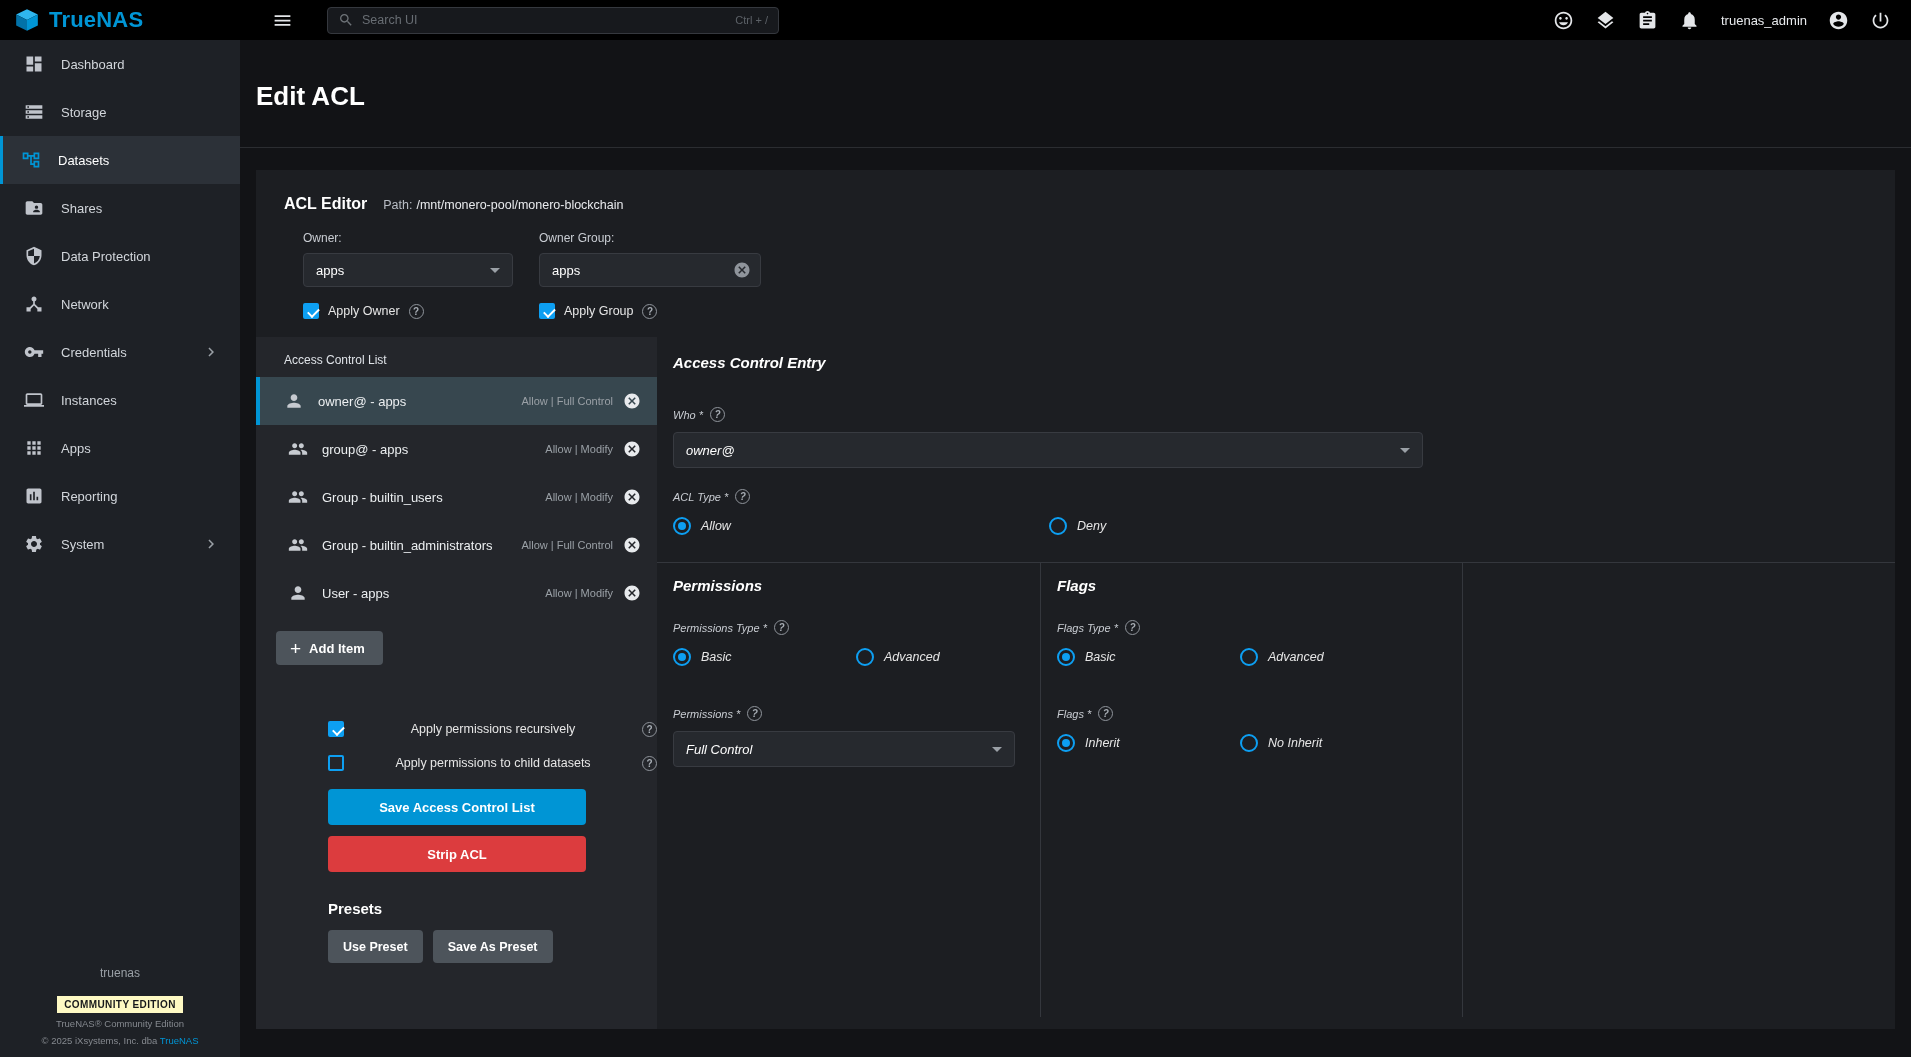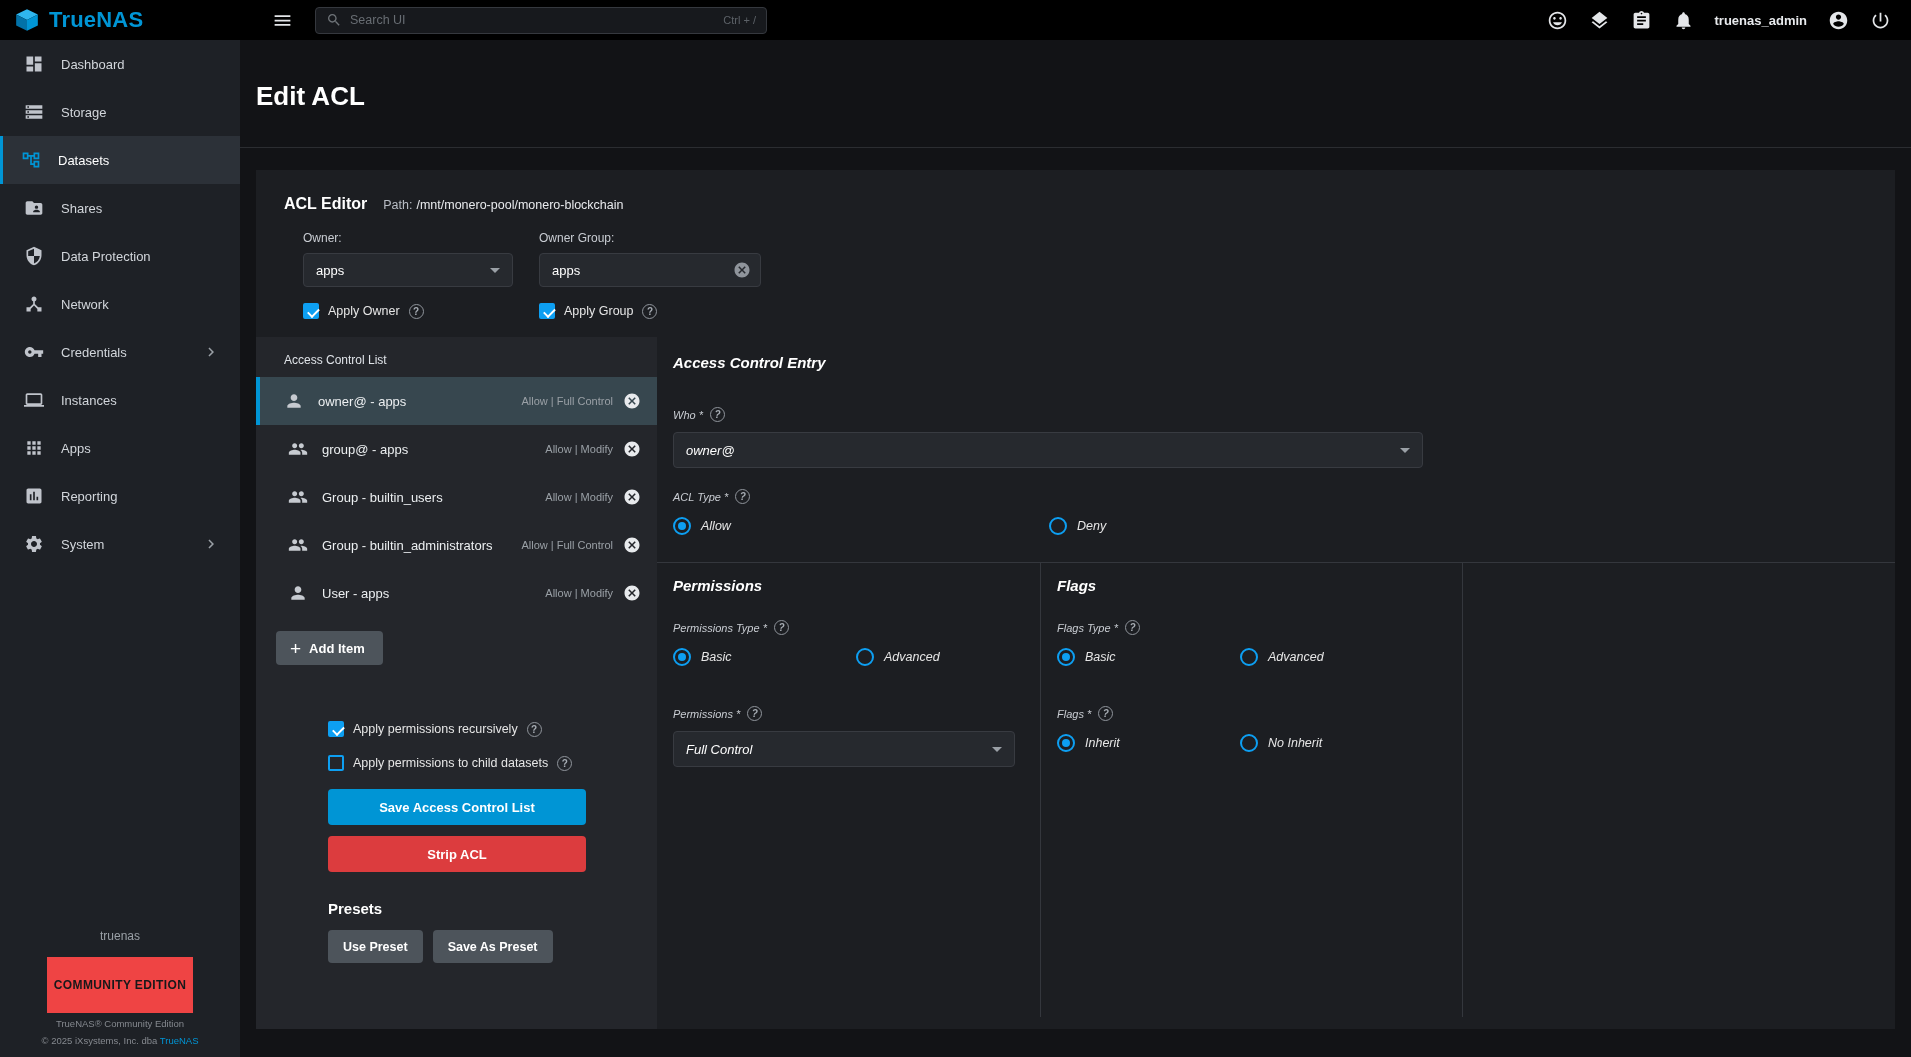--- a/index.html
+++ b/index.html
@@ -20,39 +20,39 @@
   svg.ic{width:20px;height:20px;fill:#c0c4cb;flex:0 0 auto;}
 
   
   .topbar{height:40px;background:#000;display:flex;align-items:center;position:relative;z-index:5;}
   .logo{width:240px;display:flex;align-items:center;gap:9px;padding-left:14px;cursor:pointer;}
   .logo-cube{width:26px;height:26px;}
   .logo-text{color:var(--accent);font-size:22px;font-weight:600;letter-spacing:.2px;}
   .iconbtn{background:none;border:none;cursor:pointer;display:flex;align-items:center;justify-content:center;padding:2px;}
   .iconbtn svg{width:21px;height:21px;fill:#e4e6e9;}
   .hamburger{margin-left:30px;}
-  .searchbox{margin-left:20px;width:452px;height:27px;background:#17191d;border:1px solid #35383e;border-radius:4px;display:flex;align-items:center;gap:8px;padding:0 10px;}
+  .searchbox{margin-left:32px;width:452px;height:27px;background:#17191d;border:1px solid #35383e;border-radius:4px;display:flex;align-items:center;gap:8px;padding:0 10px;}
   .searchbox svg{width:16px;height:16px;fill:#6e7378;}
   .search-input{flex:1;background:transparent;border:none;outline:none;color:#d7dade;font-size:12.5px;font-family:inherit;}
   .search-input::placeholder{color:#686d73;}
   .search-shortcut{color:#5c6167;font-size:11px;white-space:nowrap;}
   .topbar-right{margin-left:auto;display:flex;align-items:center;gap:17px;padding-right:18px;}
-  .username{font-size:13px;color:#e8eaed;margin:0 2px;font-weight:bold;}
+  .username{font-size:13px;color:#e8eaed;margin:0 2px;}
 
   
   .sidebar{position:absolute;top:40px;left:0;bottom:0;width:240px;background:#1e2126;}
   .nav-list{list-style:none;}
   .nav-item{height:48px;display:flex;align-items:center;gap:17px;padding-left:21px;padding-right:8px;font-size:13px;color:#d2d6db;cursor:pointer;border-left:3px solid transparent;}
   .nav-item.active{background:#2c3138;border-left:3px solid var(--accent);color:#ffffff;padding-left:18px;}
   .nav-item.active svg.ic{fill:var(--accent);}
   .nav-chevron{margin-left:auto;margin-right:12px;width:18px;height:18px;fill:#9aa0a6;}
   .sidebar-footer{position:absolute;left:0;right:0;bottom:10px;text-align:center;}
   .hostname{font-size:12px;color:#9aa0a6;}
   .badge-wrap{margin-top:14px;}
-  .edition-badge{display:inline-block;background:#ef4444;color:#17181a;font-size:12px;font-weight:700;letter-spacing:.4px;padding:21px 7px;}
+  .edition-badge{display:inline-block;background:#fef9c3;color:#17181a;font-size:10px;font-weight:700;letter-spacing:.4px;padding:3px 7px;}
   .footer-line{margin-top:4px;font-size:9.5px;color:#85898f;line-height:13px;}
   .footer-line:first-of-type{margin-top:20px;}
   .footer-brand{color:var(--accent);}
 
   
   .main{margin-left:240px;height:1017px;background:#121316;overflow:hidden;}
   .page-title{padding:40px 0 0 16px;font-size:26px;font-weight:700;color:#fff;line-height:32px;}
   .title-divider{margin-top:35px;border-bottom:1px solid #2b2d31;}
 
   .card{margin:22px 16px 0 16px;height:859px;background:#1c1e22;display:flex;flex-direction:column;}
@@ -92,21 +92,21 @@
   .list-title{font-size:12px;color:#dfe3e8;padding:2px 0 10px 28px;}
   .acl-row{height:48px;display:flex;align-items:center;padding:0 16px 0 28px;cursor:pointer;border-left:4px solid transparent;}
   .acl-row.selected{background:var(--selected-row);border-left:4px solid var(--accent);padding-left:24px;}
   .row-icon{width:20px;height:20px;fill:#c6cad0;}
   .row-name{font-size:13px;color:#eceff1;margin-left:14px;flex:1;white-space:nowrap;}
   .row-perm{font-size:11px;color:#9aa0a6;white-space:nowrap;}
   .row-cancel{width:18px;height:18px;fill:#e8eaed;margin-left:10px;cursor:pointer;flex:0 0 auto;}
   .add-item{margin:14px 0 0 20px;background:var(--gray-btn);color:#fff;border:none;border-radius:4px;height:34px;padding:0 18px 0 14px;font-size:13px;font-weight:700;font-family:inherit;display:inline-flex;align-items:center;gap:8px;cursor:pointer;}
   .plus-icon::before{content:"+";font-size:19px;font-weight:400;line-height:1;}
   .list-options{margin:56px 0 0 72px;}
-  .opt-row{display:flex;align-items:center;gap:9px;font-size:12.5px;color:#e6e6e6;margin-bottom:18px;cursor:pointer;}
+  .opt-row{display:flex;align-items:center;gap:9px;font-size:12.5px;color:#e6e6e6;margin-bottom:18px;cursor:pointer;justify-content:space-between;}
   .save-btn{display:block;width:258px;height:36px;margin-top:16px;background:var(--accent);color:#fff;border:none;border-radius:4px;font-size:13px;font-weight:700;font-family:inherit;cursor:pointer;}
   .strip-btn{display:block;width:258px;height:36px;margin-top:11px;background:var(--danger);color:#fff;border:none;border-radius:4px;font-size:13px;font-weight:700;font-family:inherit;cursor:pointer;}
   .presets-title{margin-top:28px;font-size:15px;font-weight:700;color:#fff;}
   .preset-btns{margin-top:13px;display:flex;gap:10px;}
   .preset-btn{background:var(--gray-btn);color:#fff;border:none;border-radius:4px;height:33px;padding:0 15px;font-size:12.5px;font-weight:700;font-family:inherit;cursor:pointer;}
 
   
   .ace-panel{flex:1;min-width:0;display:flex;flex-direction:column;font-style:italic;}
   .ace-title{margin:17px 0 0 16px;font-size:15px;font-weight:700;color:#fff;}
   .field-label{display:flex;align-items:center;gap:7px;font-size:11px;color:#c9cdd3;margin-left:16px;}

